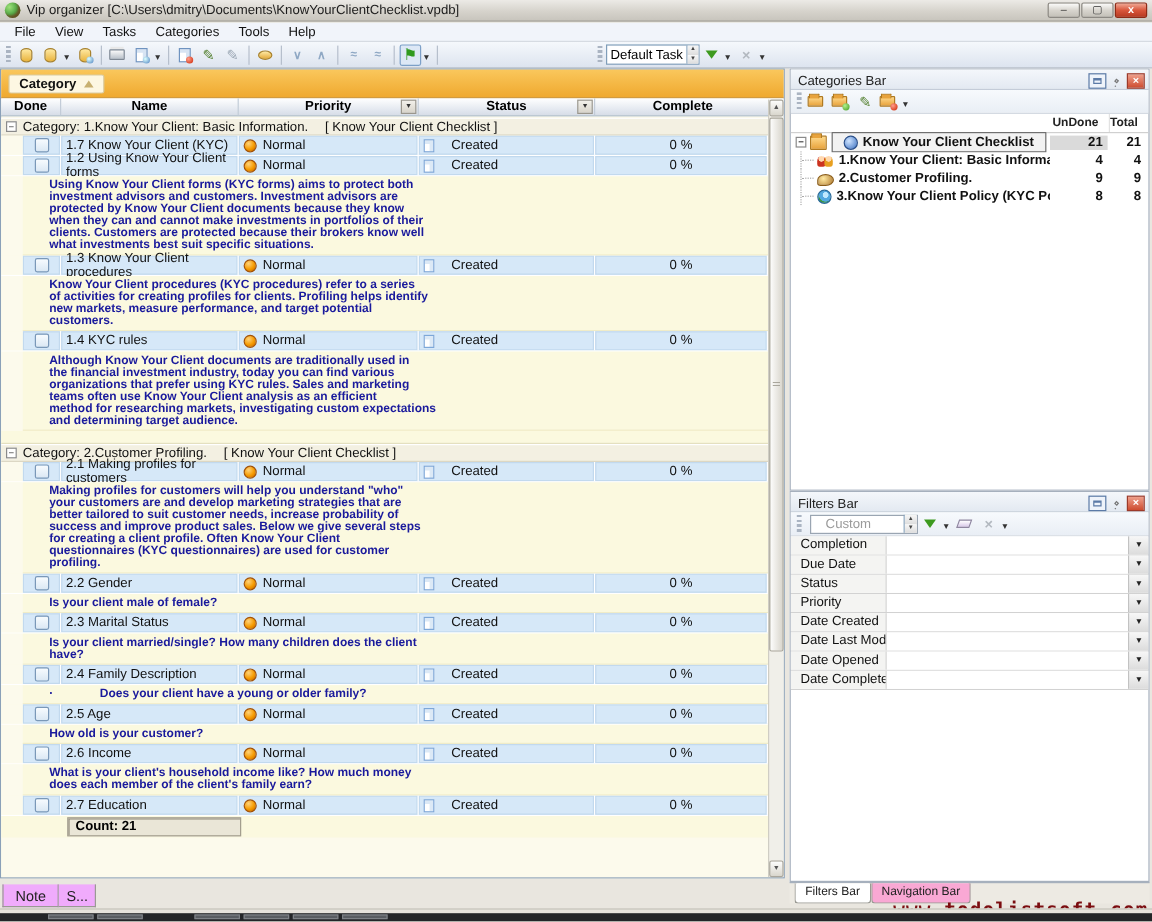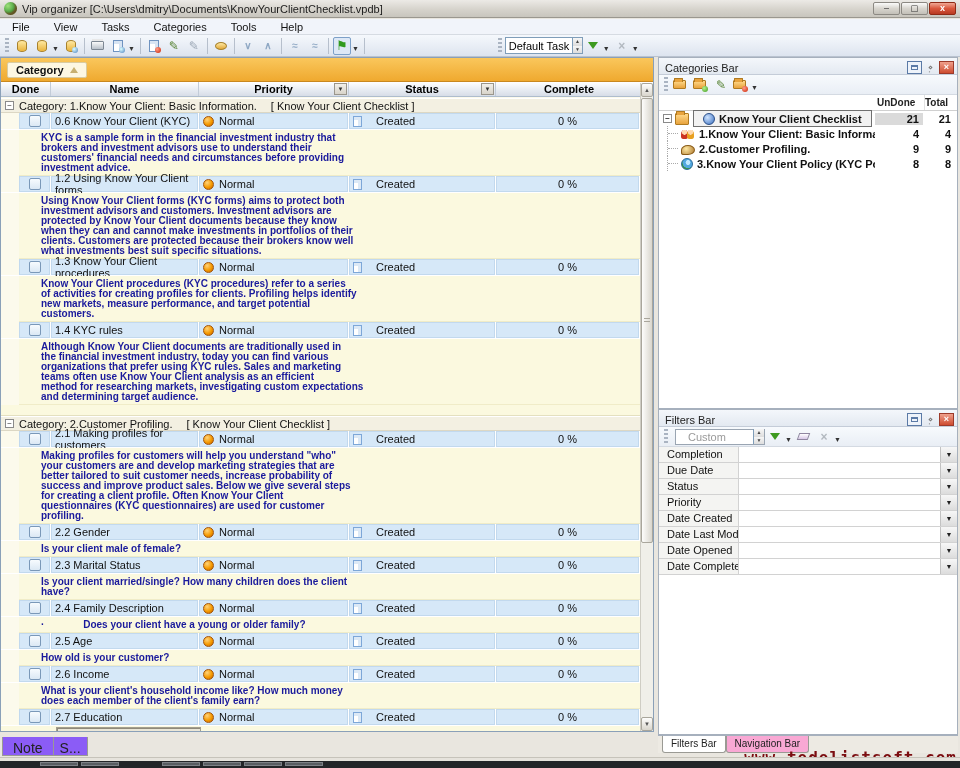--- a/index.html
+++ b/index.html
@@ -15,21 +15,21 @@
     box-shadow:inset -2px -2px 2px rgba(150,30,30,.55); margin-right:5px; flex:none; }
   .title-text { font-size:11px; color:#1c1c1c; flex:1; white-space:nowrap; overflow:hidden; }
   .win-btns { display:flex; gap:1px; }
   .win-btn { width:27px; height:13px; border:1px solid #8c8983; border-radius:2px;
     background:linear-gradient(#fbfbfa,#d8d5ce 50%,#c3c0b8); font-size:9px; line-height:11px;
     text-align:center; color:#333; }
   .win-btn.close { background:linear-gradient(#f0a894,#d9573c 50%,#b83a22); border-color:#8e2a16; color:#fff; font-weight:bold; }
 
   
   .menubar { position:absolute; top:19px; left:0; right:0; height:16px; background:#F1F4FA;
-    border-bottom:1px solid #d6dbe2; display:flex; align-items:center; padding-left:4px;gap:8px; }
+    border-bottom:1px solid #d6dbe2; display:flex; align-items:center; padding-left:4px; }
   .menu-item { font-size:11px; color:#111; padding:1px 8px; }
 
   
   .toolbar { position:absolute; top:35px; left:0; right:0; height:22px;
     background:linear-gradient(#F5F8FC,#DDE4EF); border-bottom:1px solid #b9c2cf;
     display:flex; align-items:center; padding-left:2px; }
   .tb-handle { width:4px; height:16px; margin:0 3px;
     background:repeating-linear-gradient(#aab4c2 0 2px, transparent 2px 4px); }
   .tb-group { display:flex; align-items:center; }
   .tb-sep { width:1px; height:16px; background:#b6bfcc; margin:0 3px; }
@@ -170,21 +170,21 @@
 
   
   .panel-tabs { position:absolute; left:658px; top:735px; width:300px; height:18px; background:#EDEAE3;
     border-top:1px solid #a6b0bd; display:flex; align-items:flex-start; padding-left:4px; }
   .ptab { font-size:10px; padding:2px 8px 3px; border:1px solid #9a9a94; border-top:none; background:#f9a8d4;
     border-radius:0 0 3px 3px; color:#222; }
   .ptab.active { background:#fff; font-weight:normal; }
 
   
   .bottom-tabs { position:absolute; left:2px; top:737px; height:19px; display:flex; }
-  .btab { font-size:14px; padding:3px 10px; border:1px solid #9a9a94; border-top:none; background:#8b5cf6; color:#222; }
+  .btab { font-size:12px; padding:3px 10px; border:1px solid #9a9a94; border-top:none; background:#f0abfc; color:#222; }
   .btab + .btab { border-left:none; padding:3px 6px; }
 
   .url-label { position:absolute; right:3px; top:748px; font-family:"DejaVu Sans Mono",monospace;
     font-size:16px; font-weight:bold; color:#7B0D10; letter-spacing:1px; }
 
   .status-strip { position:absolute; left:0; right:0; top:757px; height:5px; background:#E6E3DC; border-top:1px solid #c6c3ba; }
   .taskbar { position:absolute; left:0; right:0; bottom:0; height:7px; background:#232528; display:flex; gap:3px; padding-left:40px; }
   .taskbar i { width:38px; height:4px; margin-top:1px; background:#595d62; border:1px solid #7d8186; }
   .taskbar i:nth-child(2) { margin-right:40px; }
 </style>
@@ -319,37 +319,30 @@
       <div class="group-row">
         <span class="expander">−</span>
         <span>Category: 1.Know Your Client: Basic Information.</span>
         <span class="group-tag">[ Know Your Client Checklist ]</span>
       </div>
       <div class="task-row">
         <span class="t-indent"></span>
         <div class="t-cell t-done">
           <span class="checkbox"></span>
         </div>
-        <div class="t-cell t-name">0.6 Know Your Client (KYC)</div>
-        <div class="t-cell t-priority">
-          <span class="pri-icon"></span>
-          <span>Normal</span>
-        </div>
-        <div class="t-cell t-status">
-          <span class="doc-icon"></span>
-          <span>Created</span>
-        </div>
-        <div class="t-cell t-complete">0 %</div>
-      </div>
-      <div class="note-row">
-        <span class="t-indent"></span>
-        <div class="note-body">KYC is a sample form in the financial investment industry that
-brokers and investment advisors use to understand their
-customers' financial needs and circumstances before providing
-investment advice.</div>
+        <div class="t-cell t-name">1.7 Know Your Client (KYC)</div>
+        <div class="t-cell t-priority">
+          <span class="pri-icon"></span>
+          <span>Normal</span>
+        </div>
+        <div class="t-cell t-status">
+          <span class="doc-icon"></span>
+          <span>Created</span>
+        </div>
+        <div class="t-cell t-complete">0 %</div>
       </div>
       <div class="task-row">
         <span class="t-indent"></span>
         <div class="t-cell t-done">
           <span class="checkbox"></span>
         </div>
         <div class="t-cell t-name">1.2 Using Know Your Client forms</div>
         <div class="t-cell t-priority">
           <span class="pri-icon"></span>
           <span>Normal</span>

